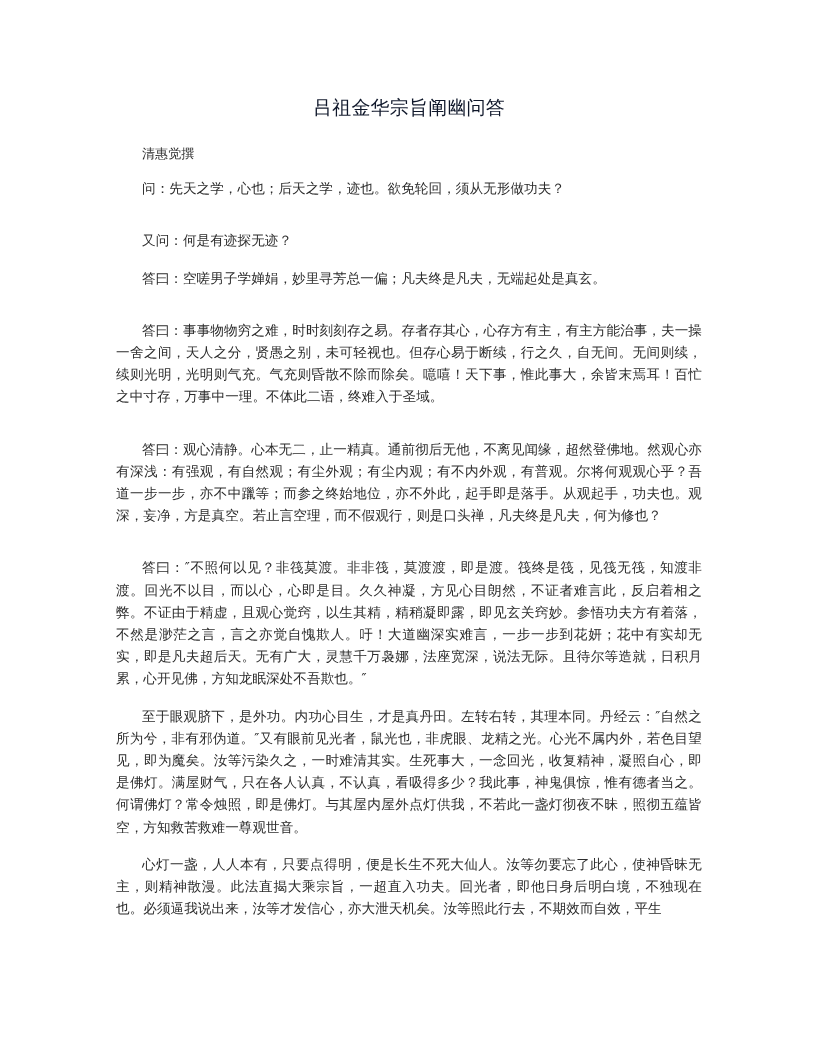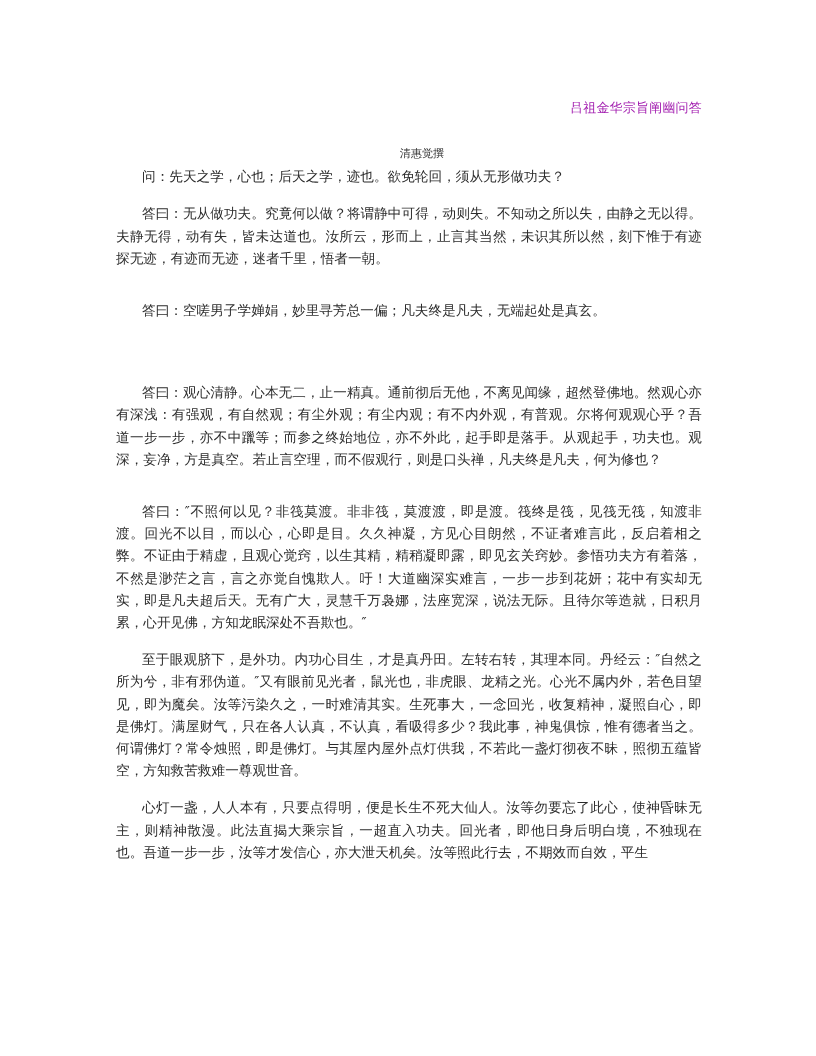--- a/index.html
+++ b/index.html
@@ -21,87 +21,87 @@
     background: #ffffff;
     box-sizing: border-box;
   }
   .content {
     position: absolute;
     left: 116px;
     top: 96px;
     width: 586px;
   }
   .doc-title {
-    font-size: 13px;
+    font-size: 19px;
     line-height: 23px;
-    color: #a21caf;
+    color: #0f172a;
     margin: 0 0 24px 0;
     letter-spacing: 0.2px;
-    text-align: right;
+    text-align: center;
     white-space: pre-wrap;
   }
   .byline {
-    font-size: 11px;
+    font-size: 13px;
     line-height: 22.2px;
     margin: 0;
     padding-left: 26px;
     letter-spacing: 0.1px;
     white-space: pre-wrap;
-    text-align: center;
   }
   .para {
     font-size: 13.6px;
     line-height: 22.2px;
     margin: 0;
     text-align: justify;
     text-justify: inter-character;
     text-indent: 26px;
     letter-spacing: 0.05px;
     white-space: normal;
     word-break: break-all;
   }
   .gap-md { height: 15px; }
 
   
-  .tight { margin-top: 0; }
+  .tight { margin-top: 12px; }
 </style>
 </head>
 <body>
 
 <div class="page">
   <div class="content">
 
     <div class="doc-title">吕祖金华宗旨阐幽问答</div>
 
     <div class="byline">清惠觉撰</div>
 
     <div class="para tight">问：先天之学，心也；后天之学，迹也。欲免轮回，须从无形做功夫？</div>
 
     <div class="gap-md"></div>
-    <div class="para">答曰：无从做功夫。究竟何以做？将谓静中可得，动则失。不知动之所以失，由静之无以得。夫静无得，动有失，皆未达道也。汝所云，形而上，止言其当然，未识其所以然，刻下惟于有迹探无迹，有迹而无迹，迷者千里，悟者一朝。</div>
 
     <div class="gap-md"></div>
+    <div class="para">又问：何是有迹探无迹？</div>
 
     <div class="gap-md"></div>
     <div class="para">答曰：空嗟男子学婵娟，妙里寻芳总一偏；凡夫终是凡夫，无端起处是真玄。</div>
 
     <div class="gap-md"></div>
 
     <div class="gap-md"></div>
+    <div class="para">答曰：事事物物穷之难，时时刻刻存之易。存者存其心，心存方有主，有主方能治事，夫一操一舍之间，天人之分，贤愚之别，未可轻视也。但存心易于断续，行之久，自无间。无间则续，续则光明，光明则气充。气充则昏散不除而除矣。噫嘻！天下事，惟此事大，余皆末焉耳！百忙之中寸存，万事中一理。不体此二语，终难入于圣域。</div>
 
     <div class="gap-md"></div>
 
     <div class="gap-md"></div>
     <div class="para">答曰：观心清静。心本无二，止一精真。通前彻后无他，不离见闻缘，超然登佛地。然观心亦有深浅：有强观，有自然观；有尘外观；有尘内观；有不内外观，有普观。尔将何观观心乎？吾道一步一步，亦不中躐等；而参之终始地位，亦不外此，起手即是落手。从观起手，功夫也。观深，妄净，方是真空。若止言空理，而不假观行，则是口头禅，凡夫终是凡夫，何为修也？</div>
 
     <div class="gap-md"></div>
 
     <div class="gap-md"></div>
     <div class="para">答曰：″不照何以见？非筏莫渡。非非筏，莫渡渡，即是渡。筏终是筏，见筏无筏，知渡非渡。回光不以目，而以心，心即是目。久久神凝，方见心目朗然，不证者难言此，反启着相之弊。不证由于精虚，且观心觉窍，以生其精，精稍凝即露，即见玄关窍妙。参悟功夫方有着落，不然是渺茫之言，言之亦觉自愧欺人。吁！大道幽深实难言，一步一步到花妍；花中有实却无实，即是凡夫超后天。无有广大，灵慧千万袅娜，法座宽深，说法无际。且待尔等造就，日积月累，心开见佛，方知龙眠深处不吾欺也。″</div>
 
     <div class="gap-md"></div>
     <div class="para">至于眼观脐下，是外功。内功心目生，才是真丹田。左转右转，其理本同。丹经云：″自然之所为兮，非有邪伪道。″又有眼前见光者，鼠光也，非虎眼、龙精之光。心光不属内外，若色目望见，即为魔矣。汝等污染久之，一时难清其实。生死事大，一念回光，收复精神，凝照自心，即是佛灯。满屋财气，只在各人认真，不认真，看吸得多少？我此事，神鬼俱惊，惟有德者当之。何谓佛灯？常令烛照，即是佛灯。与其屋内屋外点灯供我，不若此一盏灯彻夜不昧，照彻五蕴皆空，方知救苦救难一尊观世音。</div>
 
     <div class="gap-md"></div>
-    <div class="para">心灯一盏，人人本有，只要点得明，便是长生不死大仙人。汝等勿要忘了此心，使神昏昧无主，则精神散漫。此法直揭大乘宗旨，一超直入功夫。回光者，即他日身后明白境，不独现在也。吾道一步一步，汝等才发信心，亦大泄天机矣。汝等照此行去，不期效而自效，平生</div>
+    <div class="para">心灯一盏，人人本有，只要点得明，便是长生不死大仙人。汝等勿要忘了此心，使神昏昧无主，则精神散漫。此法直揭大乘宗旨，一超直入功夫。回光者，即他日身后明白境，不独现在也。必须逼我说出来，汝等才发信心，亦大泄天机矣。汝等照此行去，不期效而自效，平生</div>
 
   </div>
 </div>
 
 </body></html>

